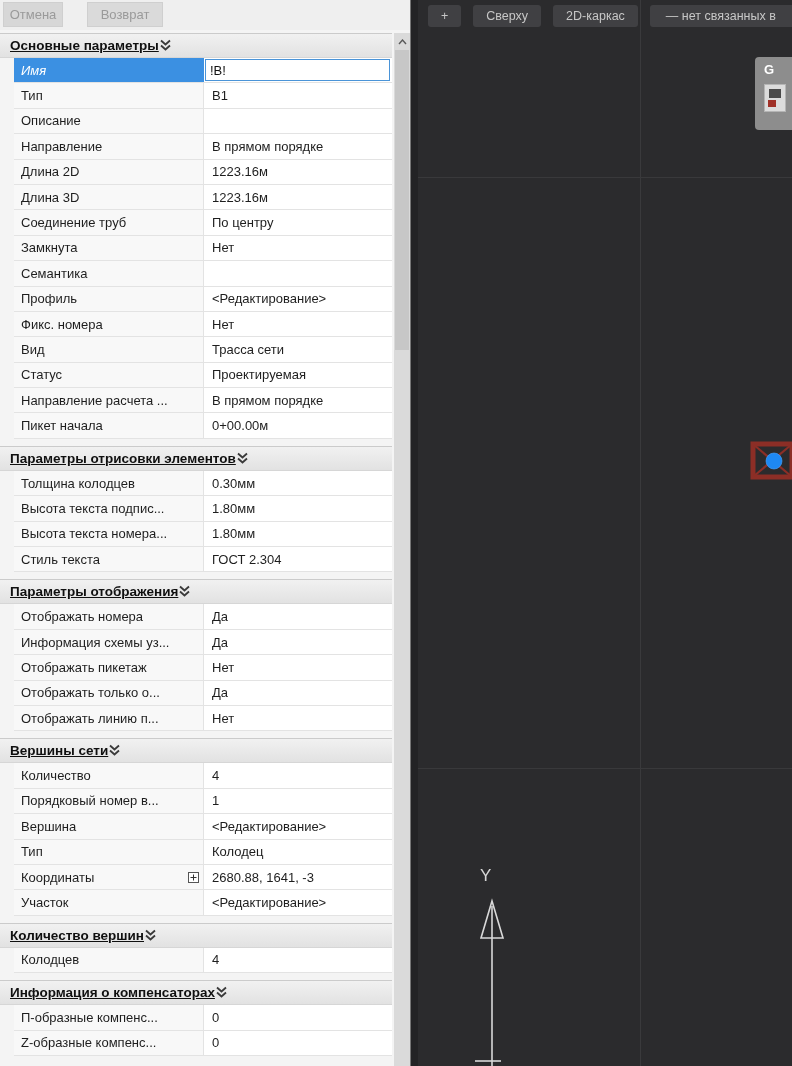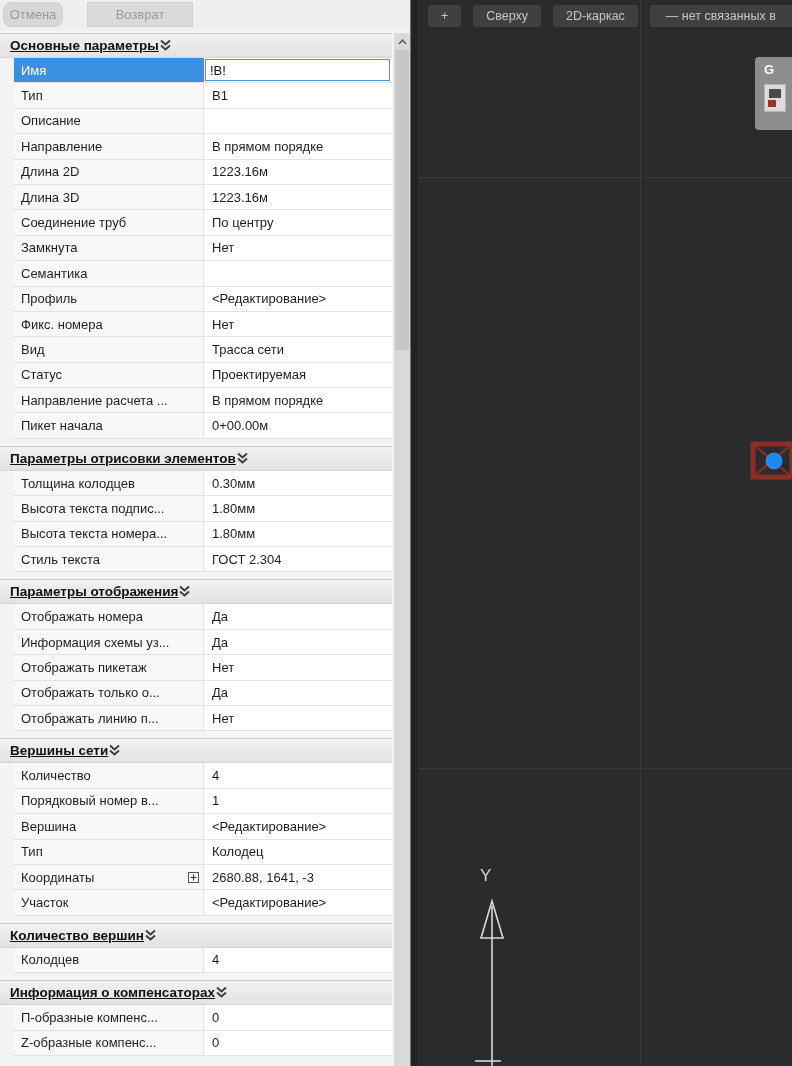--- a/index.html
+++ b/index.html
@@ -5,39 +5,39 @@
   * { margin:0; padding:0; box-sizing:border-box; }
   html,body { background:#555; }
   .app{position:relative;width:792px;height:1066px;overflow:hidden;
        font-family:"Liberation Sans",sans-serif;background:#f2f2f2;}
 
   
   .props-pane{position:absolute;left:0;top:0;width:410px;height:1066px;background:#f4f4f4;}
   .topbar{position:relative;height:30px;background:#efefef;}
   .tb-btn{position:absolute;top:2px;height:25px;background:#d7d7d7;color:#9a9a9a;
           border:1px solid #cfcfcf;font-size:13px;font-family:inherit;cursor:default;}
-  .tb-btn[data-name="cancel-button"]{left:3px;width:60px;border-radius:8px;}
-  .tb-btn[data-name="redo-button"]{left:87px;width:106px;background:#dadada;}
+  .tb-btn[data-name="cancel-button"]{left:3px;width:60px;}
+  .tb-btn[data-name="redo-button"]{left:87px;width:76px;background:#dadada;}
 
   .sections{position:absolute;left:0;top:30px;width:392px;}
   .psection{margin-top:7px;}
   .psection:first-child{margin-top:3px;}
   .phead{height:25px;background:linear-gradient(#f1f1f1,#e2e2e2);
          border-top:1px solid #cbcbcb;border-bottom:1px solid #d6d6d6;
          display:flex;align-items:center;
          padding:0 14px 0 10px;font-weight:bold;font-size:13.5px;color:#101010;text-decoration:underline;}
   .chev{display:flex;align-items:center;}
   .prow{margin-left:14px;height:25.4px;display:flex;background:#ffffff;
         border-bottom:1px solid #e3e3e3;font-size:13px;color:#1e1e1e;}
   .plabel{width:190px;padding:0 4px 0 7px;display:flex;align-items:center;
           justify-content:space-between;background:#f8f8f8;border-right:1px solid #e3e3e3;
           white-space:nowrap;overflow:hidden;}
   .pvalue{flex:1;display:flex;align-items:center;padding-left:8px;
           white-space:nowrap;overflow:hidden;}
-  .prow.sel .plabel{background:#3b90e2;color:#fff;border-right-color:#3b90e2;}
+  .prow.sel .plabel{background:#3b90e2;color:#fff;border-right-color:#3b90e2;font-style:italic;}
   .prow.sel .pvalue{padding:1px 2px 1px 1px;}
   .pedit{width:100%;height:100%;border:1px solid #4a94d8;font-size:13px;
          padding:0 4px;font-family:inherit;color:#111;}
   .expand-ic{display:flex;align-items:center;margin-left:4px;flex:0 0 auto;}
 
   
   .scrollbar{position:absolute;left:394px;top:33px;width:16px;height:1033px;background:#dadada;}
   .sb-arrow{height:17px;display:flex;align-items:center;justify-content:center;cursor:default;}
   .sb-thumb{position:absolute;top:17px;left:1px;width:14px;height:300px;background:#c7c7c7;}
 

